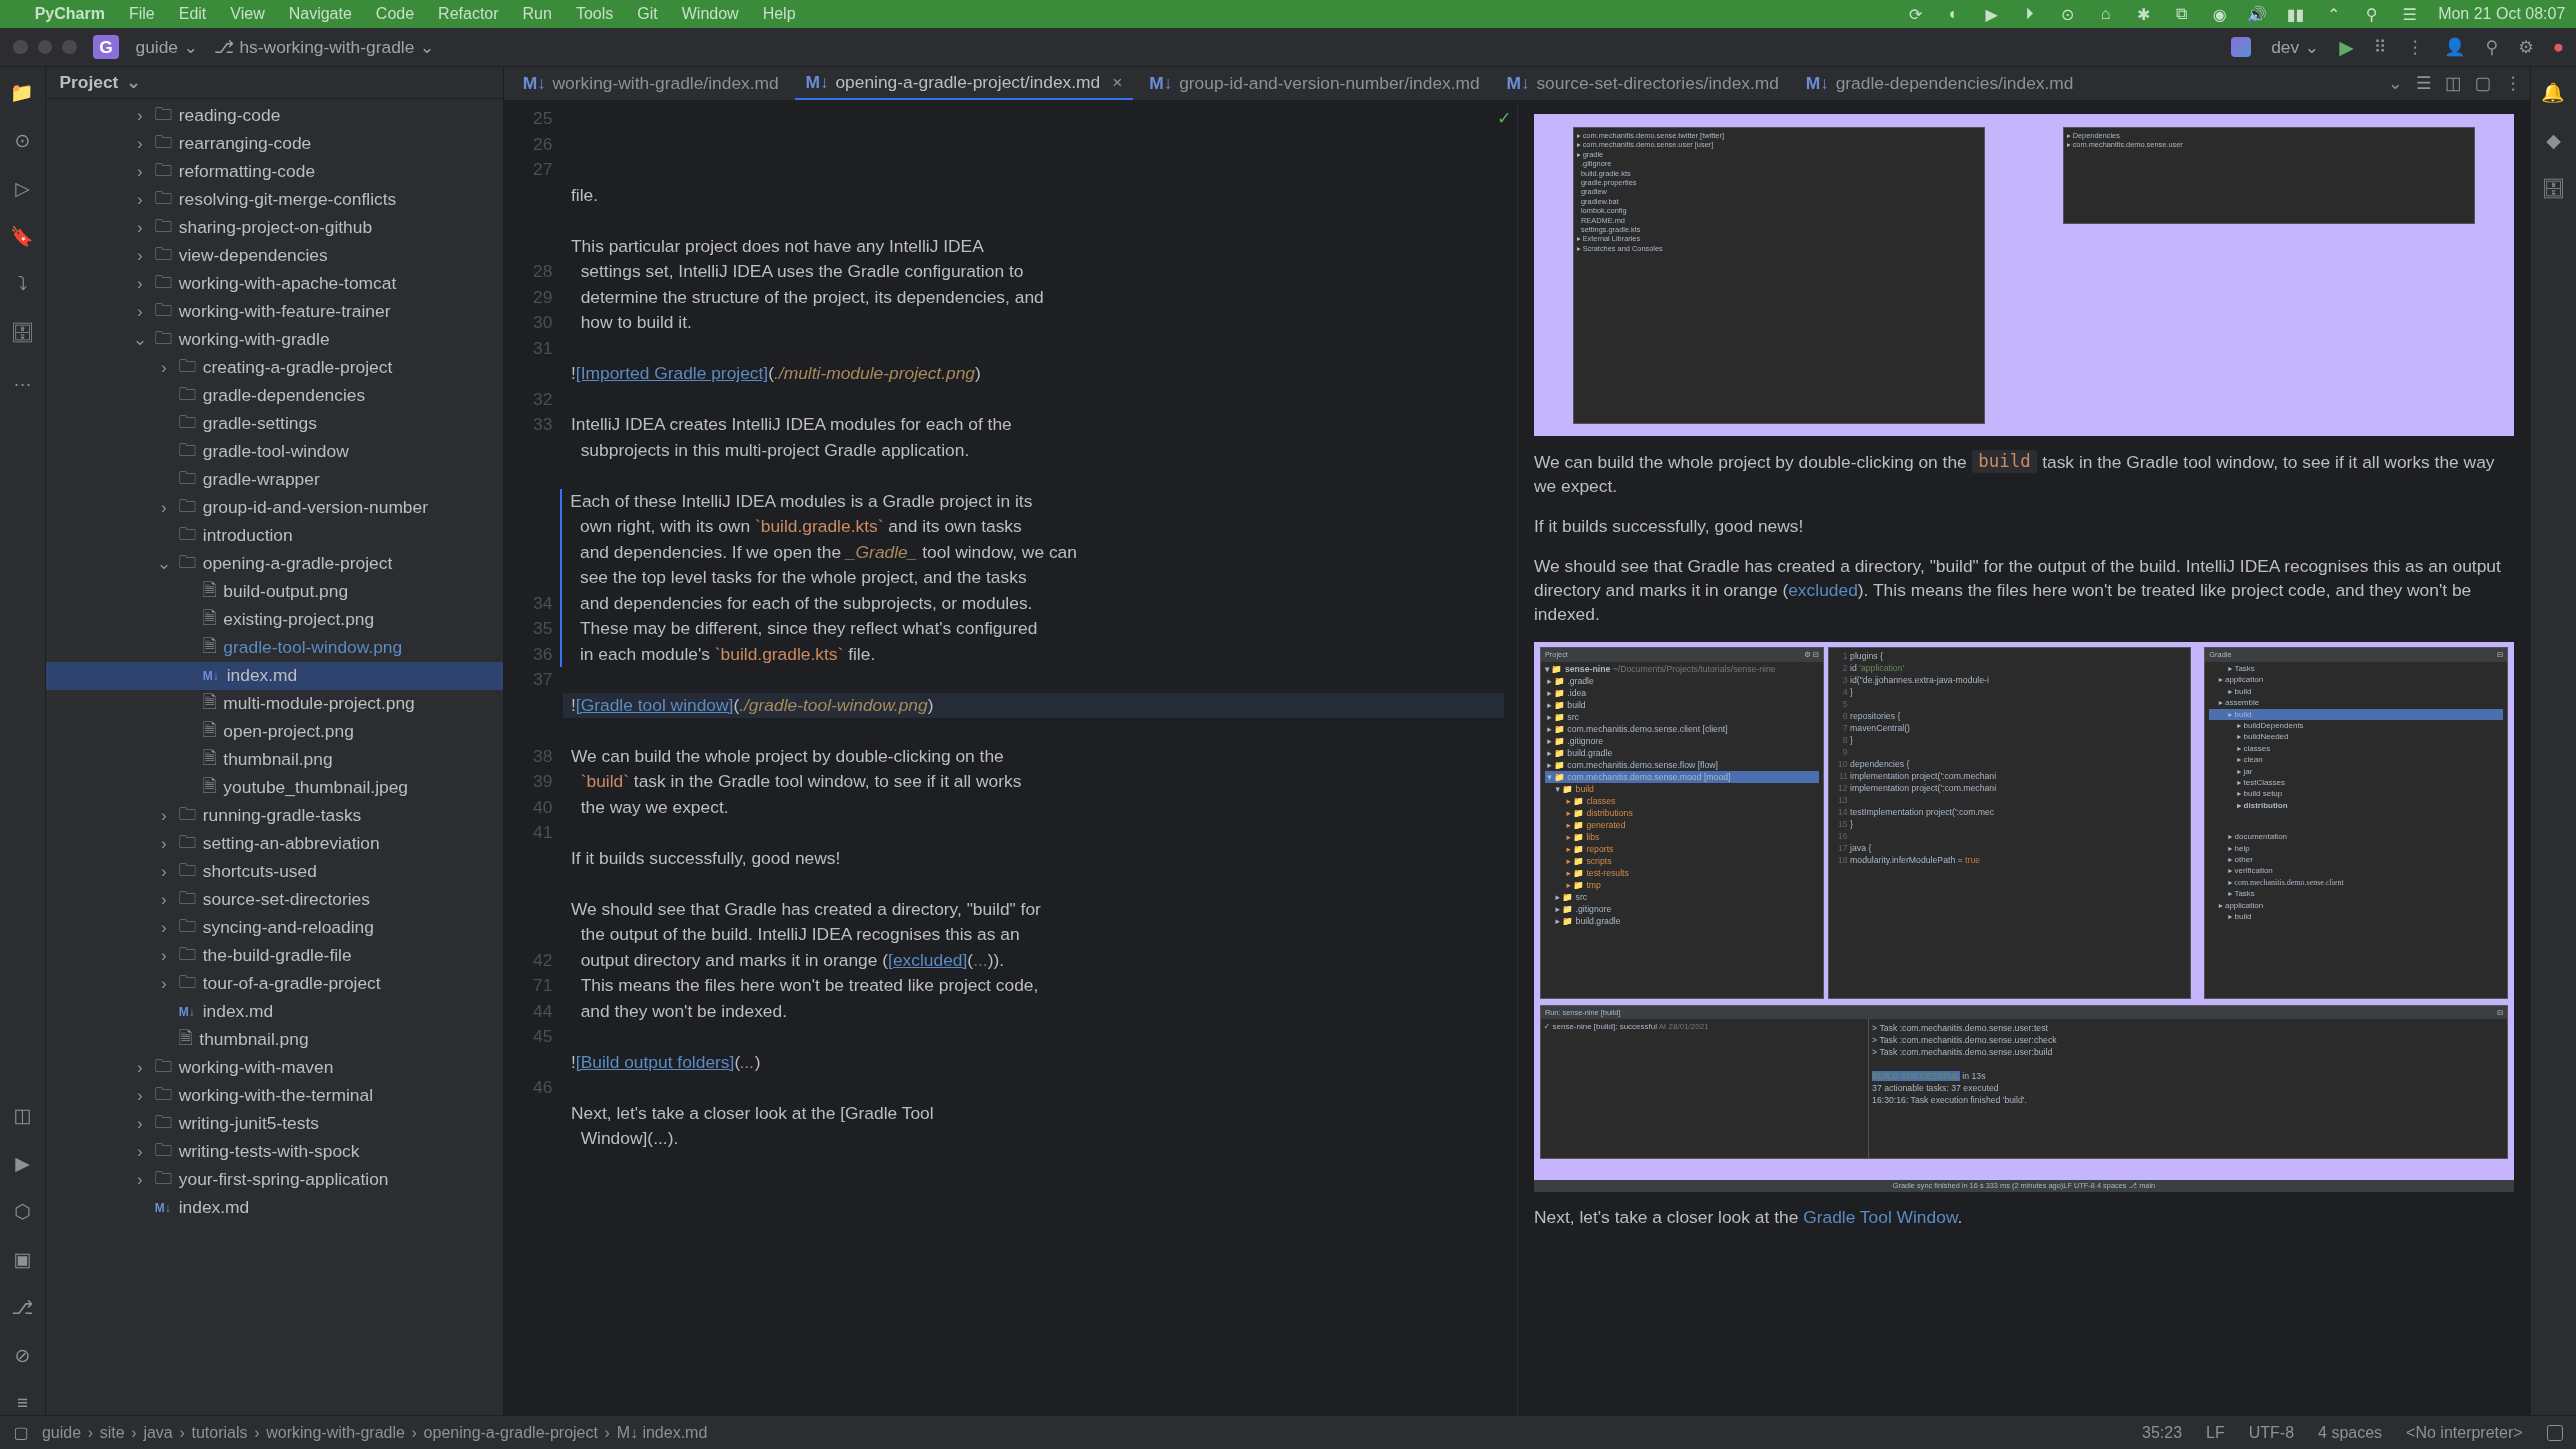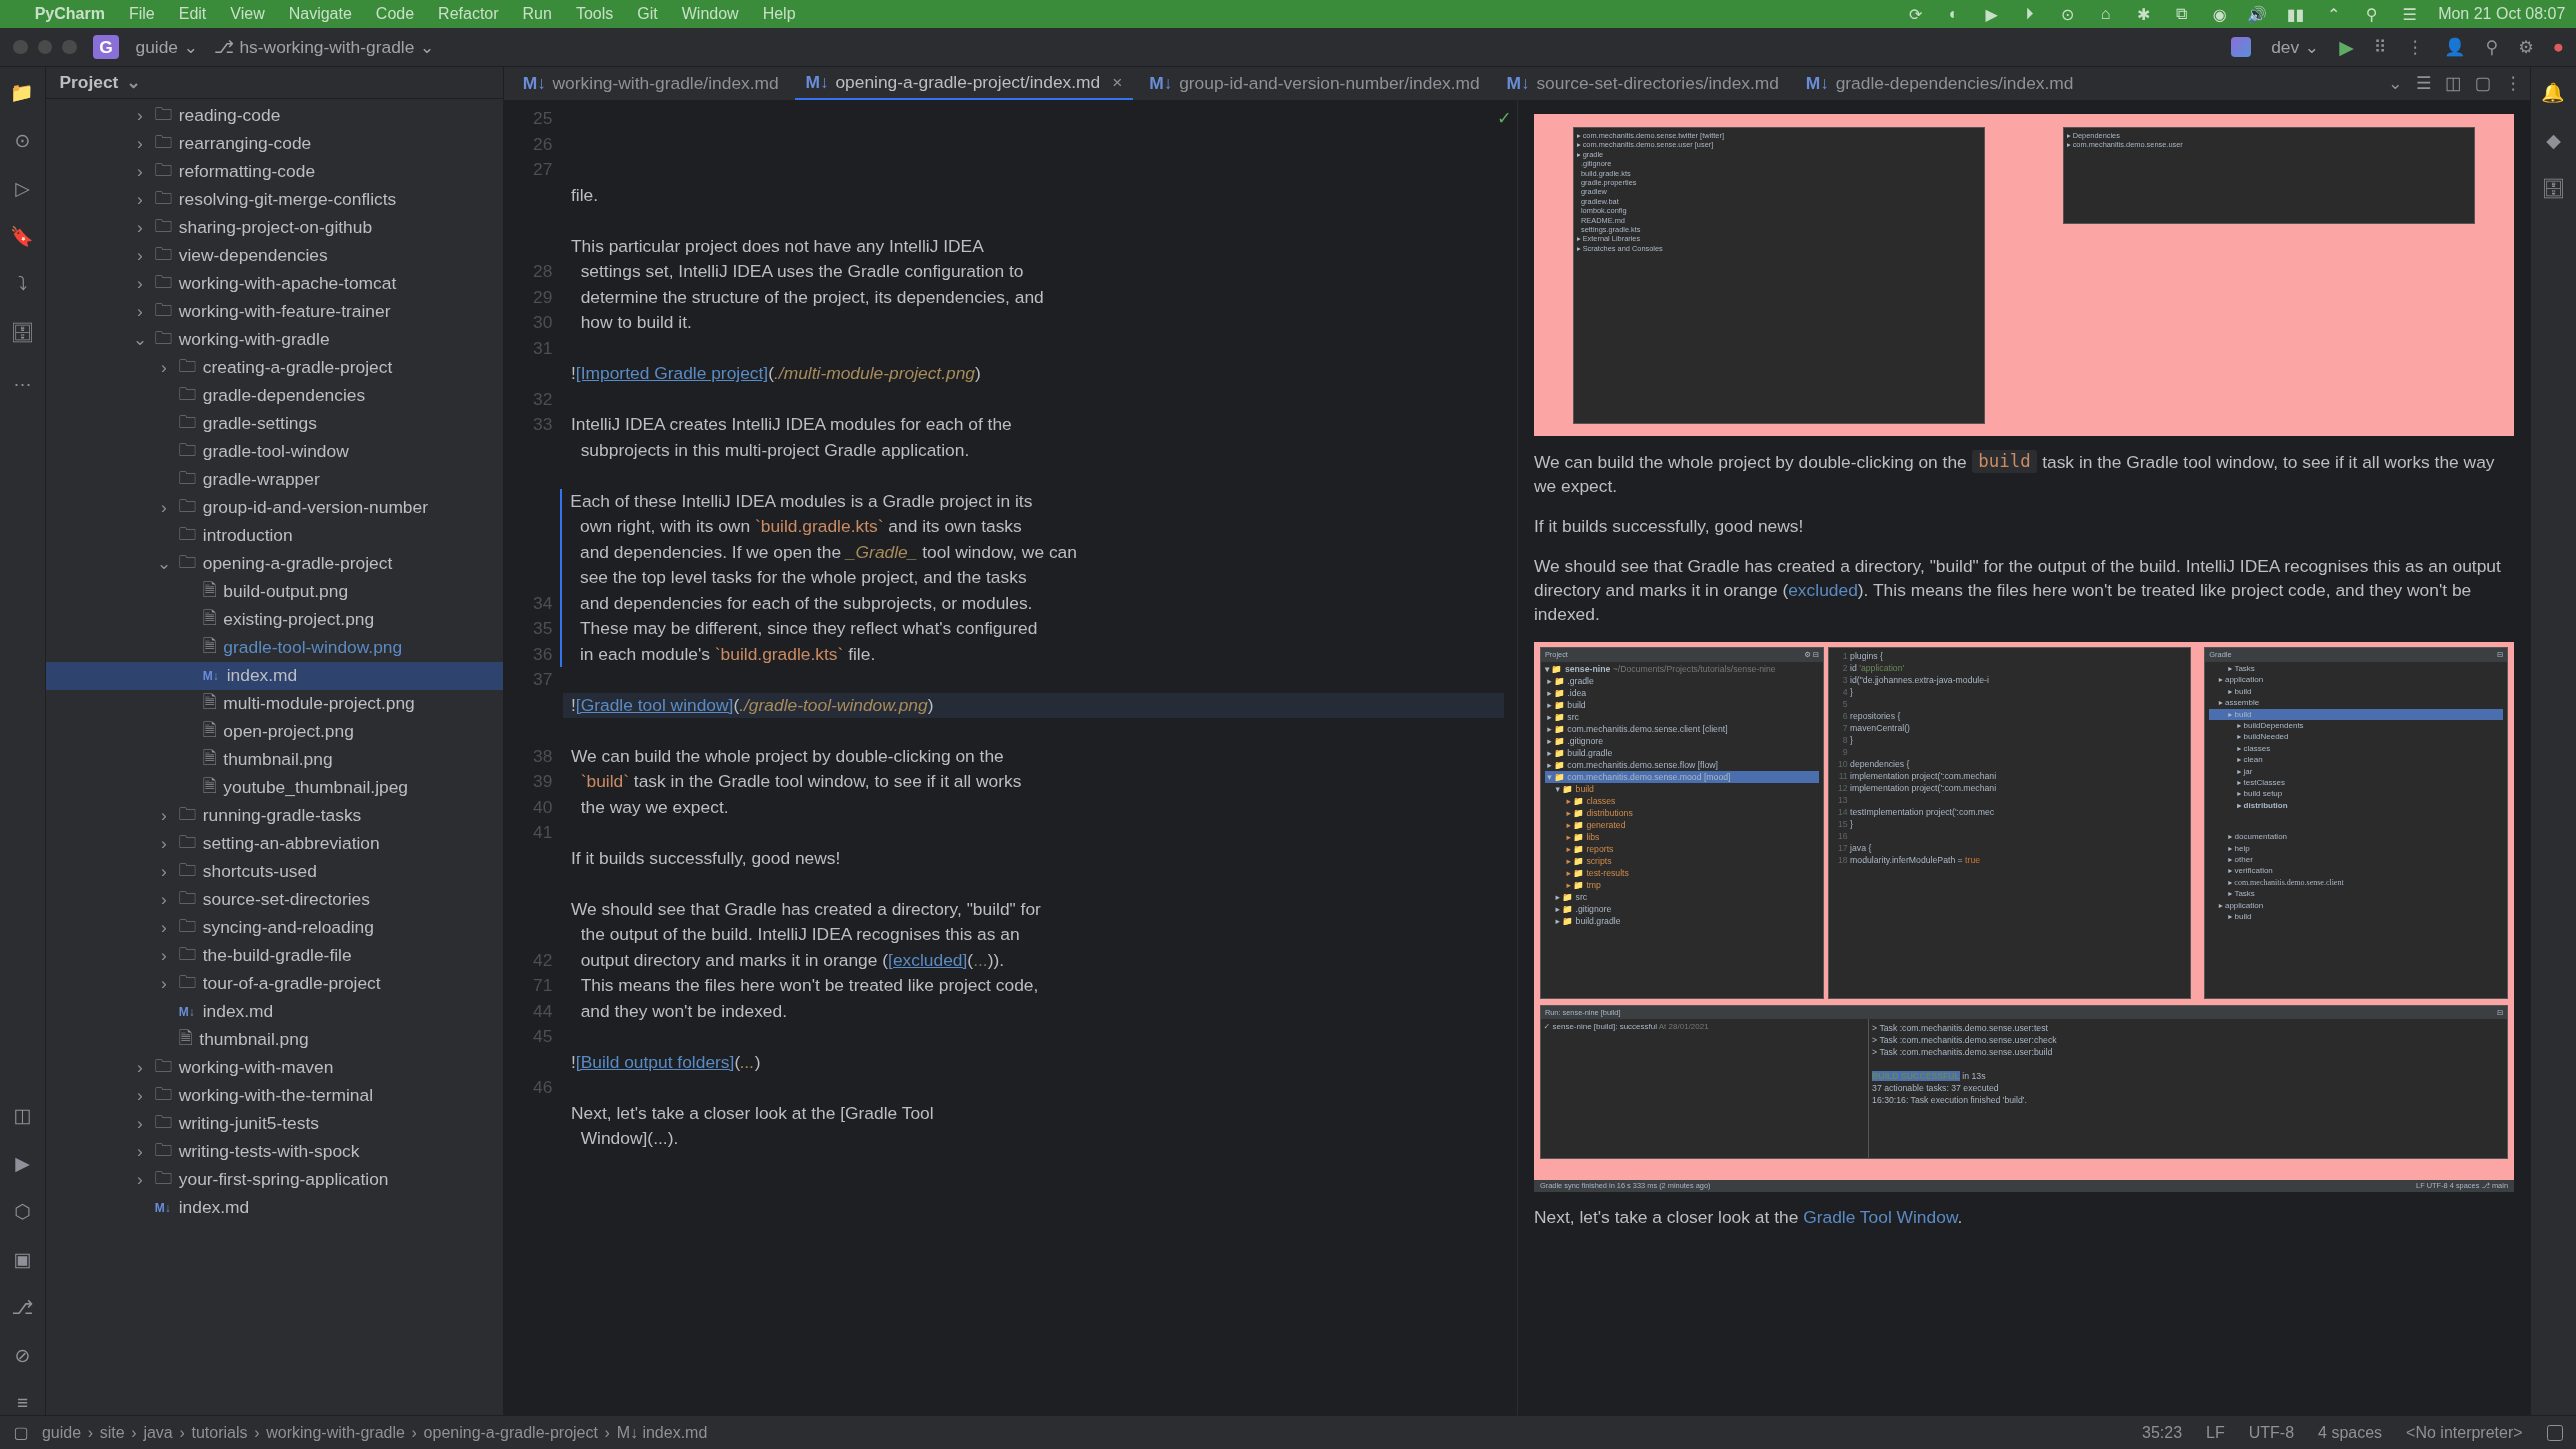--- a/index.html
+++ b/index.html
@@ -63,21 +63,21 @@
 
 .preview-pane { width: 50%; background: #1e1f22; border-left: 0.7px solid #2b2d30; padding: 13.4px 16px; overflow: hidden; }
 .preview-pane .img-block { background: #2b2d30; border-radius: 2.7px; margin-bottom: 13.4px; }
 .preview-pane .img1 { height: 322px; }
 .preview-pane .img2 { height: 550px; margin-top: 13.4px; position: relative; }
 .preview-pane p { margin-bottom: 16px; line-height: 24px; color: #bcbec4; }
 .preview-pane .code-inline { background: #2b2d30; padding: 1.3px 6.7px; border-radius: 2.7px; font-family: monospace; color: #cc8b62; }
 .preview-pane .link { color: #5a8bc4; }
 
 
-.ide-mock { position: absolute; inset: 0; background: #fca5a5; font-size: 9.4px; color: #a9b7c6; }
+.ide-mock { position: absolute; inset: 0; background: #c4b5fd; font-size: 9.4px; color: #a9b7c6; }
 .ide-mock .pane { position: absolute; background: #2b2b2b; border: 0.7px solid #555; }
 .ide-mock .topbar { height: 13.4px; background: #3c3f41; display:flex; align-items:center; padding:0 4px; font-size:7.4px; justify-content:space-between; }
 
 
 .statusbar { height: 34px; background: #2b2d30; display: flex; align-items: center; padding: 0 13.4px; gap: 13.4px; border-top: 0.7px solid #1e1f22; color: #8e9197; font-size: 16px; }
 .breadcrumb { display: flex; align-items: center; gap: 6.7px; }
 .statusbar .right { margin-left: auto; display: flex; align-items: center; gap: 24px; }
 .lock { width: 16px; height: 16px; border: 1.3px solid #8e9197; border-radius: 2.7px; }
 </style>
 </head>
@@ -568,21 +568,21 @@
                     <div>&gt; Task :com.mechanitis.demo.sense.user:check</div>
                     <div>&gt; Task :com.mechanitis.demo.sense.user:build</div>
                     <div>&nbsp;</div>
                     <div><span style="background:#4b6eaf;color:#6a8759;font-weight:bold">BUILD SUCCESSFUL</span> in 13s</div>
                     <div>37 actionable tasks: 37 executed</div>
                     <div>16:30:16: Task execution finished 'build'.</div>
                   </div>
               </div>
             </div>
 
-            <div style="position:absolute;bottom:0;left:0;right:0;height:12px;background:#3c3f41;font-size:7.4px;display:flex;align-items:center;justify-content:space-between;padding:0 6px">
+            <div style="position:absolute;bottom:0;left:0;right:0;height:12px;background:#3c3f41;font-size:7.4px;display:flex;align-items:center;justify-content:center;padding:0 20px">
               <span>Gradle sync finished in 16 s 333 ms (2 minutes ago)</span>
               <span>LF  UTF-8  4 spaces  ⎇ main</span>
             </div>
           </div>
         </div>
 
         <p>
           <span>Next, let's take a closer look at the </span><span class="link">Gradle Tool Window</span><span>.</span>
         </p>
       </div>

